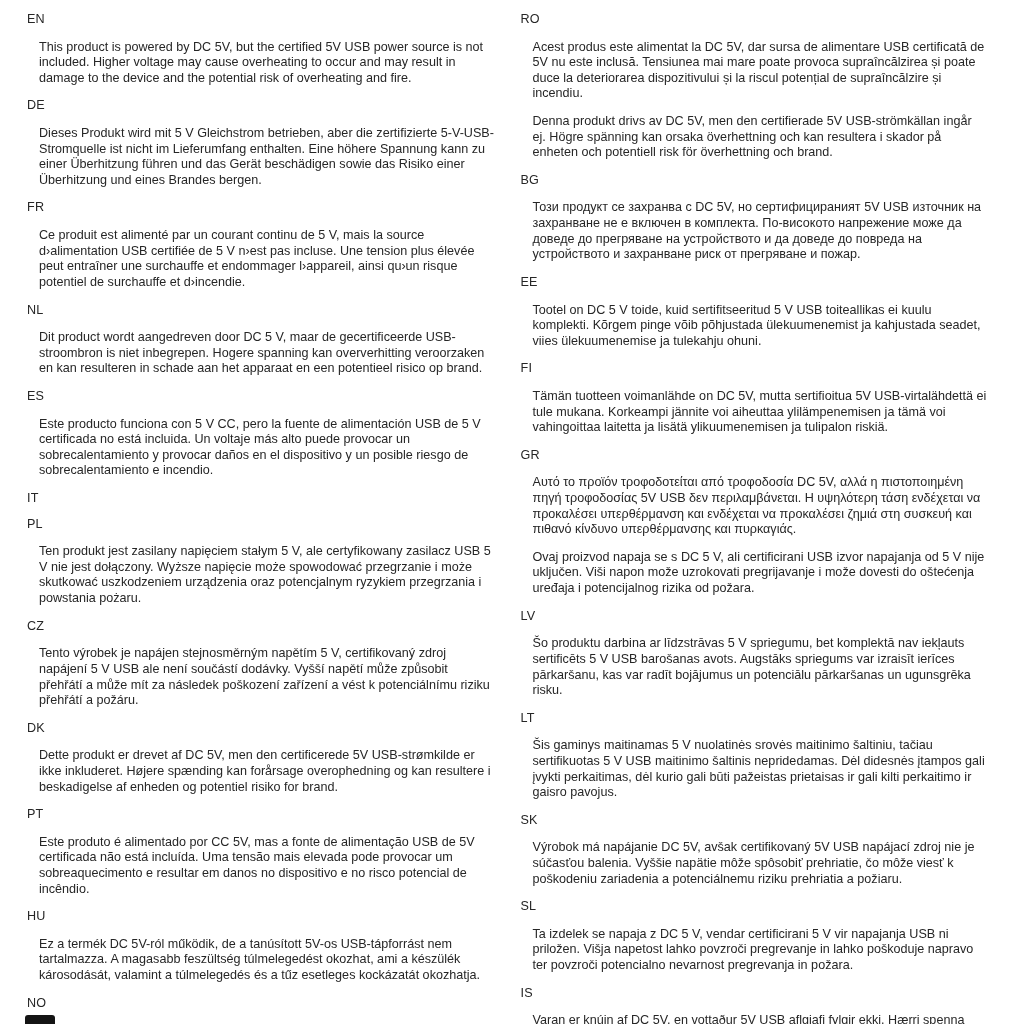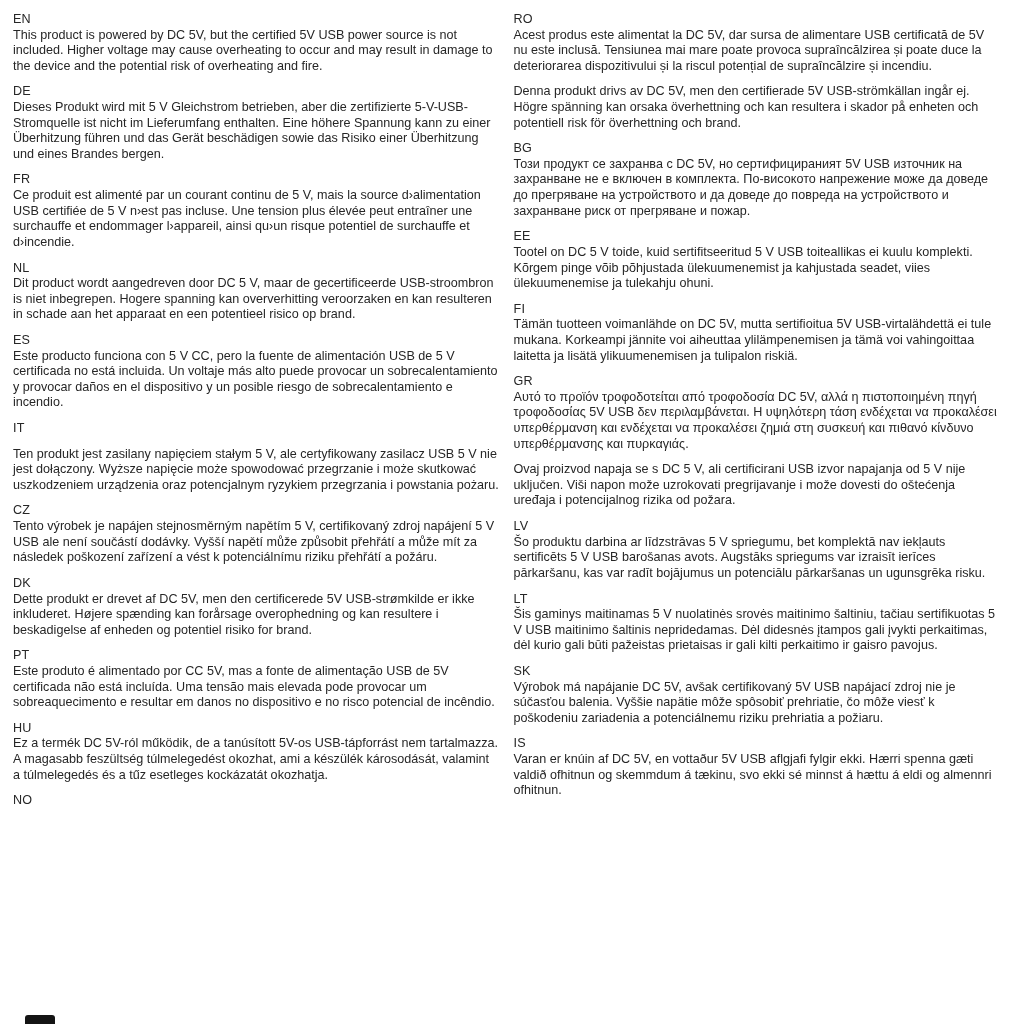--- a/index.html
+++ b/index.html
@@ -12,38 +12,38 @@
     background: #ffffff;
     color: #262626;
     font-family: "Liberation Sans", "DejaVu Sans", sans-serif;
     position: relative;
     overflow: hidden;
   }
   .page {
     display: grid;
     grid-template-columns: 1fr 1fr;
     column-gap: 14px;
-    padding: 12px 24px 0 13px;
+    padding: 12px 24px 0 27px;
     box-sizing: border-box;
     height: 100%;
   }
   .col {
     min-width: 0;
   }
   .lang-section {
     margin: 0 0 10px 0;
   }
   .lang-code {
     font-size: 12.6px;
     line-height: 1.24;
     font-weight: 400;
     letter-spacing: 0.2px;
   }
   .lang-text {
-    margin: 0;
+    margin: 12px;
     font-size: 12.6px;
     line-height: 1.24;
   }
   .bottom-cut {
     position: absolute;
     left: 25px;
     bottom: 0;
     width: 30px;
     height: 9px;
     background: #141414;
@@ -72,20 +72,21 @@
         <p class="lang-text">Dit product wordt aangedreven door DC 5 V, maar de gecertificeerde USB-stroombron is niet inbegrepen. Hogere spanning kan oververhitting veroorzaken en kan resulteren in schade aan het apparaat en een potentieel risico op brand.</p>
       </section>
       <section class="lang-section">
         <div class="lang-code">ES</div>
         <p class="lang-text">Este producto funciona con 5 V CC, pero la fuente de alimentación USB de 5 V certificada no está incluida. Un voltaje más alto puede provocar un sobrecalentamiento y provocar daños en el dispositivo y un posible riesgo de sobrecalentamiento e incendio.</p>
       </section>
       <section class="lang-section">
         <div class="lang-code">IT</div>
       </section>
       <section class="lang-section">
+        <div class="lang-code">PL</div>
         <p class="lang-text">Ten produkt jest zasilany napięciem stałym 5 V, ale certyfikowany zasilacz USB 5 V nie jest dołączony. Wyższe napięcie może spowodować przegrzanie i może skutkować uszkodzeniem urządzenia oraz potencjalnym ryzykiem przegrzania i powstania pożaru.</p>
       </section>
       <section class="lang-section">
         <div class="lang-code">CZ</div>
         <p class="lang-text">Tento výrobek je napájen stejnosměrným napětím 5 V, certifikovaný zdroj napájení 5 V USB ale není součástí dodávky. Vyšší napětí může způsobit přehřátí a může mít za následek poškození zařízení a vést k potenciálnímu riziku přehřátí a požáru.</p>
       </section>
       <section class="lang-section">
         <div class="lang-code">DK</div>
         <p class="lang-text">Dette produkt er drevet af DC 5V, men den certificerede 5V USB-strømkilde er ikke inkluderet. Højere spænding kan forårsage overophedning og kan resultere i beskadigelse af enheden og potentiel risiko for brand.</p>
       </section>
@@ -134,18 +135,22 @@
       </section>
       <section class="lang-section">
         <div class="lang-code">LT</div>
         <p class="lang-text">Šis gaminys maitinamas 5 V nuolatinės srovės maitinimo šaltiniu, tačiau sertifikuotas 5 V USB maitinimo šaltinis nepridedamas. Dėl didesnės įtampos gali įvykti perkaitimas, dėl kurio gali būti pažeistas prietaisas ir gali kilti perkaitimo ir gaisro pavojus.</p>
       </section>
       <section class="lang-section">
         <div class="lang-code">SK</div>
         <p class="lang-text">Výrobok má napájanie DC 5V, avšak certifikovaný 5V USB napájací zdroj nie je súčasťou balenia. Vyššie napätie môže spôsobiť prehriatie, čo môže viesť k poškodeniu zariadenia a potenciálnemu riziku prehriatia a požiaru.</p>
       </section>
       <section class="lang-section">
+        <div class="lang-code">SL</div>
+        <p class="lang-text">Ta izdelek se napaja z DC 5 V, vendar certificirani 5 V vir napajanja USB ni priložen. Višja napetost lahko povzroči pregrevanje in lahko poškoduje napravo ter povzroči potencialno nevarnost pregrevanja in požara.</p>
+      </section>
+      <section class="lang-section">
         <div class="lang-code">IS</div>
         <p class="lang-text">Varan er knúin af DC 5V, en vottaður 5V USB aflgjafi fylgir ekki. Hærri spenna gæti valdið ofhitnun og skemmdum á tækinu, svo ekki sé minnst á hættu á eldi og almennri ofhitnun.</p>
       </section>
     </div>
 </div>
 <div class="bottom-cut"></div>
 
 </body></html>

